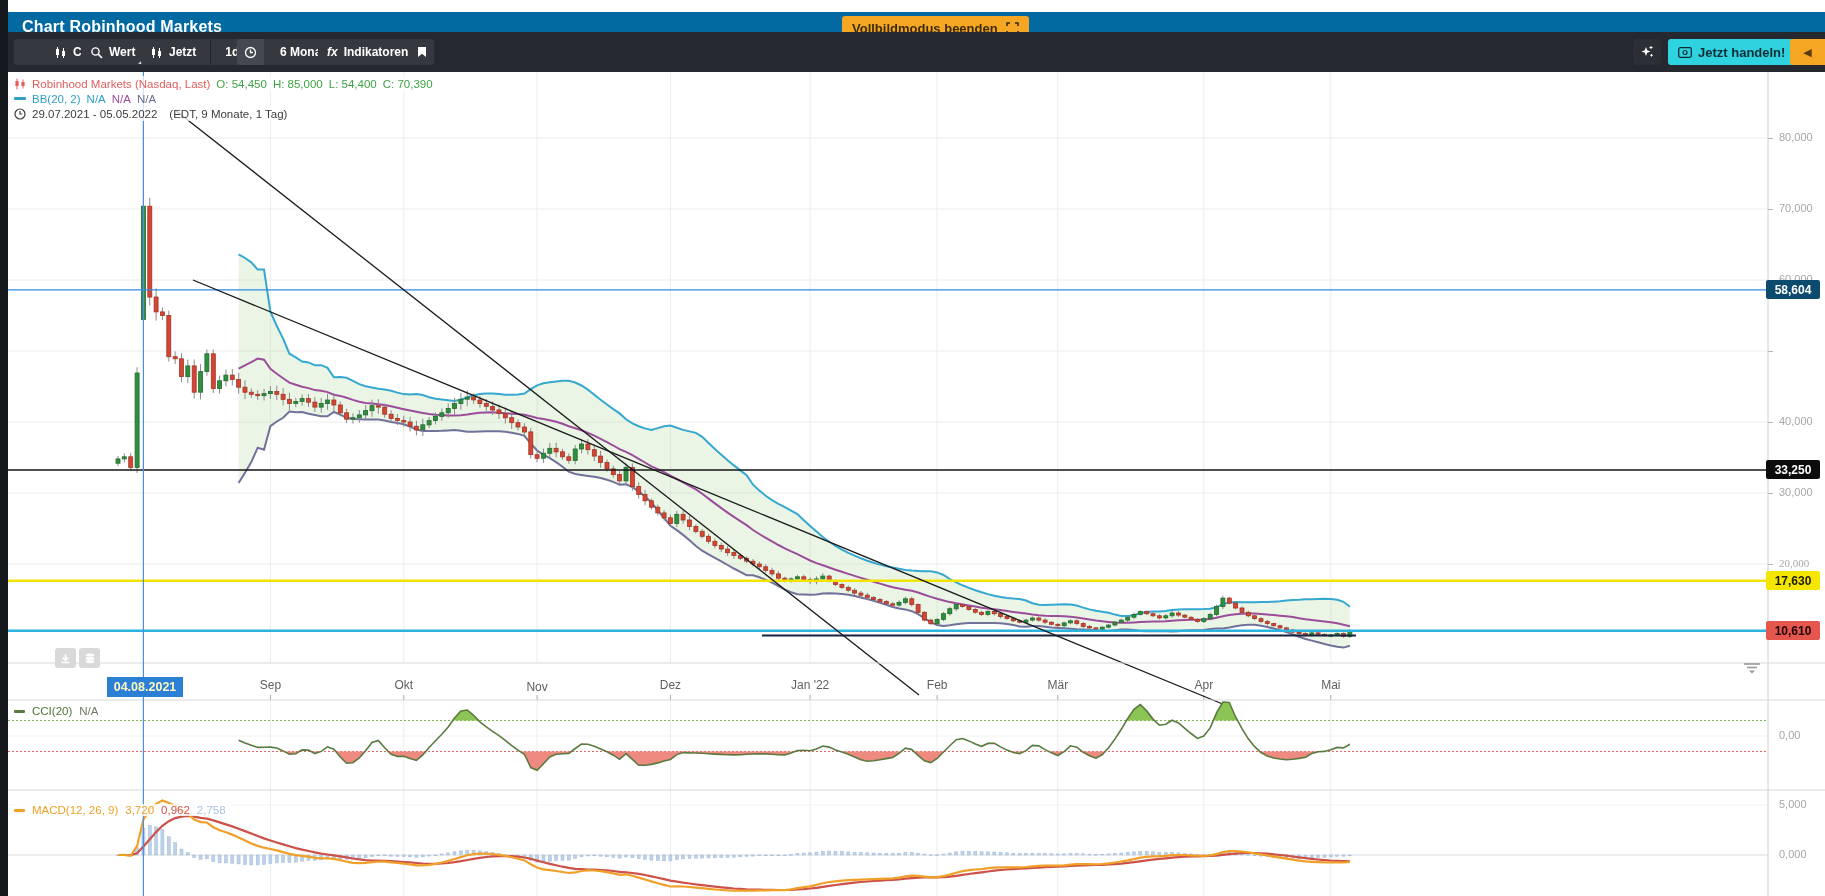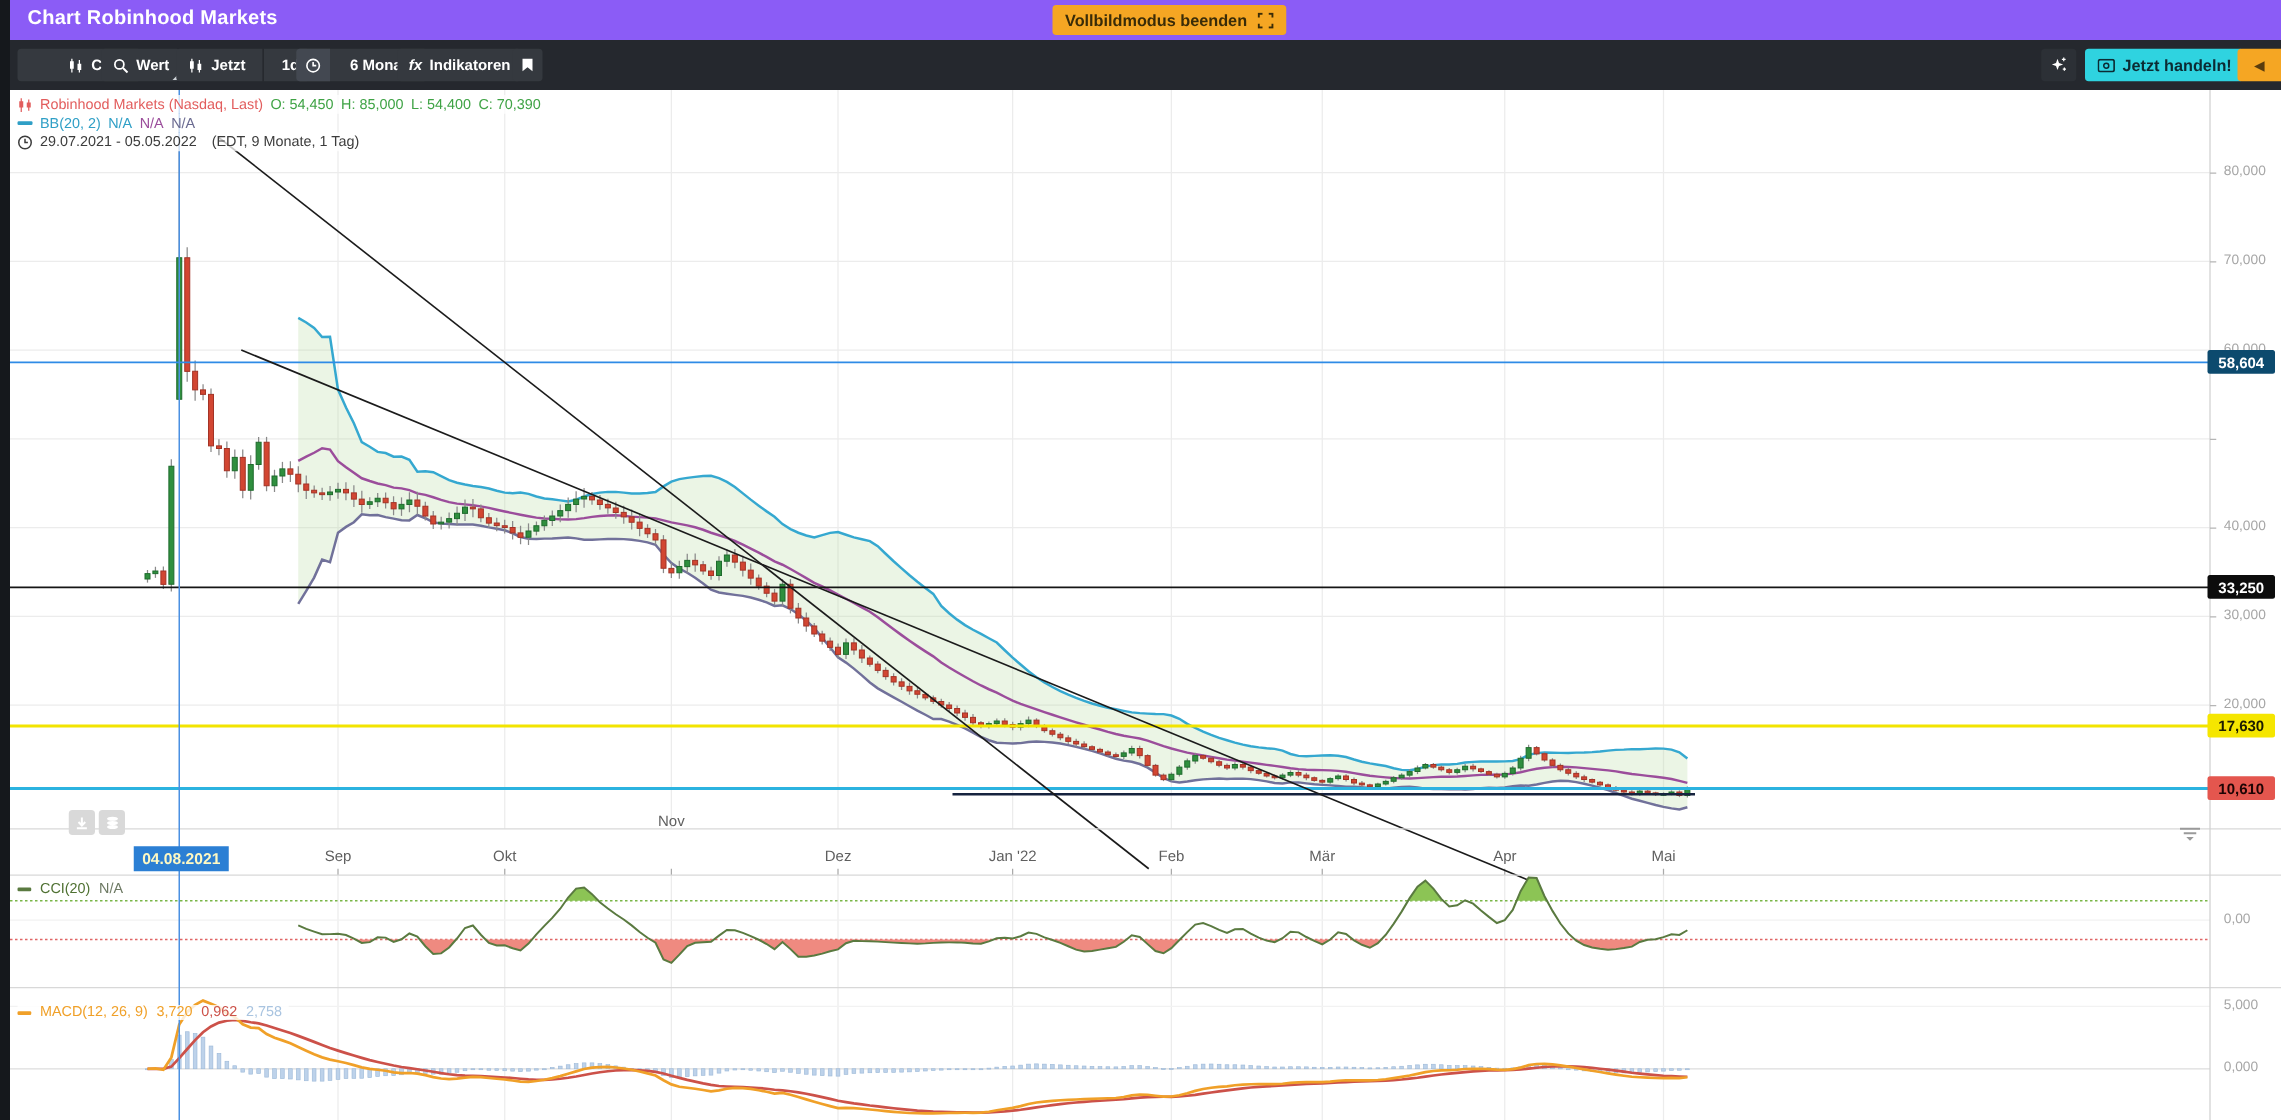--- a/index.html
+++ b/index.html
@@ -1,21 +1,21 @@
 <!DOCTYPE html>
 <html><head>
 <meta charset="utf-8">
 <style>
   * { margin:0; padding:0; box-sizing:border-box; }
   html,body { width:1825px; height:896px; overflow:hidden; background:#ffffff;
               font-family:"Liberation Sans", sans-serif; }
   #app { position:relative; width:1825px; height:896px; }
 
   
-  .titlebar { position:absolute; left:0; top:0; width:1825px; height:32px; background:#8b5cf6; z-index:5;padding-left:28px; }
+  .titlebar { position:absolute; left:0; top:12px; width:1825px; height:32px; background:#0369a1; z-index:5;padding-left:28px; }
   .title { position:absolute; left:22px; top:6px; color:#ffffff; font-size:16px; font-weight:700; letter-spacing:.2px; }
   .fullscreen-btn { position:absolute; left:842px; top:4px; height:24px; padding:0 10px; background:#f5a623;
                     border-radius:3px; display:flex; align-items:center; gap:8px; color:#3a2c08;
                     font-size:13px; font-weight:700; cursor:pointer; }
   .toolbar { position:absolute; left:0; top:32px; width:1825px; height:40px; background:#25282e; z-index:5; }
   .tbtn { position:absolute; top:7px; height:26px; background:#35393f; border-radius:3px; color:#fff;
           font-size:12px; font-weight:700; display:flex; align-items:center; gap:6px; padding:0 9px; cursor:pointer; }
   .tbtn .corner { position:absolute; right:1px; bottom:1px; width:0; height:0;
                   border-left:5px solid transparent; border-bottom:5px solid #cfd3d8; }
   .seg-divider { width:1px; height:26px; background:#22252a; margin:0 -1px; }
@@ -874,24 +874,24 @@
     <div class="axis-label" style="left: 1779px; top: 202px;">70,000</div>
     <div class="tickdash" style="left: 1768px; top: 279.5px;"></div>
     <div class="axis-label" style="left: 1779px; top: 273px;">60,000</div>
     <div class="tickdash" style="left: 1768px; top: 350.5px;"></div>
     <div class="axis-label" style="left: 1856px; top: 344px; margin-top: 36px;">50,000</div>
     <div class="tickdash" style="left: 1768px; top: 421.5px;"></div>
     <div class="axis-label" style="left: 1779px; top: 415px;">40,000</div>
     <div class="tickdash" style="left: 1768px; top: 492.5px;"></div>
     <div class="axis-label" style="left: 1779px; top: 486px;">30,000</div>
     <div class="tickdash" style="left: 1768px; top: 563.5px;"></div>
-    <div class="axis-label" style="left: 1779px; top: 557px;">20,000</div>
+    <div class="axis-label" style="left: 1779px; top: 557px; font-family: Liberation Serif, serif;">20,000</div>
     <div class="month-label" style="left: 270.4px; top: 678px;">Sep</div>
     <div class="month-label" style="left: 403.75px; top: 678px;">Okt</div>
-    <div class="month-label" style="left: 537.1px; top: 650px; text-align: right;">Nov</div>
+    <div class="month-label" style="left: 537.1px; top: 680px; text-align: right;">Nov</div>
     <div class="month-label" style="left: 670.45px; top: 678px;">Dez</div>
     <div class="month-label" style="left: 810.15px; top: 678px;">Jan '22</div>
     <div class="month-label" style="left: 937.15px; top: 678px;">Feb</div>
     <div class="month-label" style="left: 1057.8px; top: 678px;">Mär</div>
     <div class="month-label" style="left: 1203.85px; top: 678px;">Apr</div>
     <div class="month-label" style="left: 1330.85px; top: 678px;">Mai</div>
     <div class="price-badge" style="top: 280.412px; background: #0c4a6e; color: rgb(255, 255, 255);">58,604<span class="badge-arrow" style="border-right-color: rgb(46, 139, 230);"></span></div>
     <div class="price-badge" style="top: 460.425px; background: rgb(12, 12, 12); color: rgb(255, 255, 255);">33,250<span class="badge-arrow" style="border-right-color: rgb(12, 12, 12);"></span></div>
     <div class="price-badge" style="top: 571.327px; background: rgb(245, 230, 0); color: rgb(28, 28, 0);">17,630<span class="badge-arrow" style="border-right-color: rgb(245, 230, 0);"></span></div>
     <div class="price-badge" style="top: 621.169px; background: rgb(228, 86, 78); color: rgb(29, 4, 4);">10,610<span class="badge-arrow" style="border-right-color: rgb(228, 86, 78);"></span></div>

